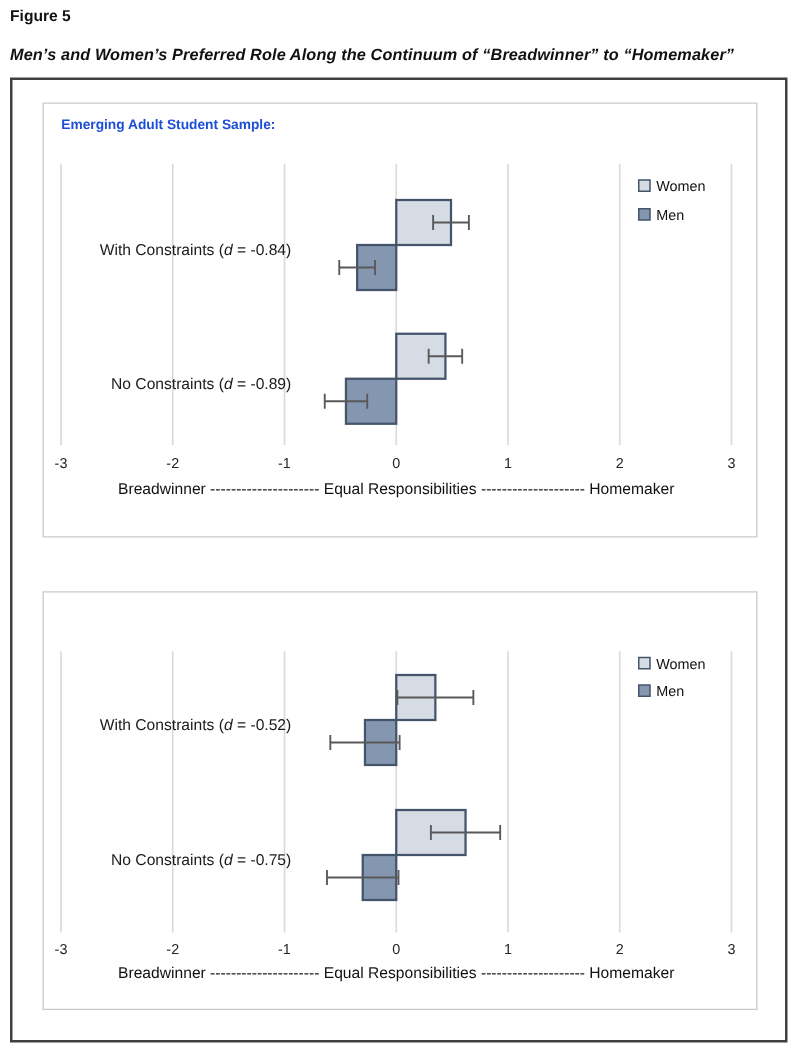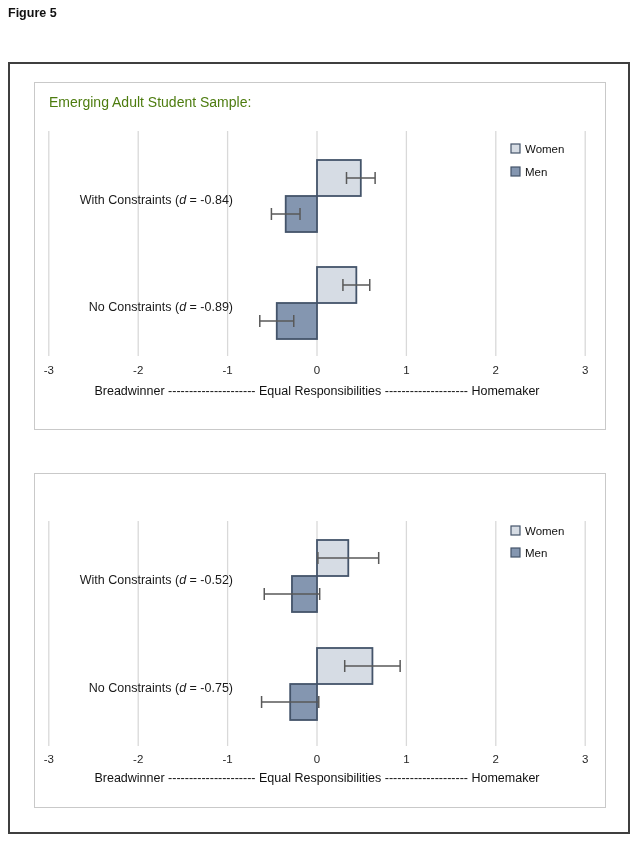--- a/index.html
+++ b/index.html
@@ -4,32 +4,33 @@
 <style>
   html,body{margin:0;padding:0;background:#ffffff;}
   body{font-family:"Liberation Sans","DejaVu Sans",sans-serif;color:#1a1a1a;}
   .page{position:relative;width:640px;height:850px;background:#fff;overflow:hidden;border-radius:10px;}
   .fig-label{position:absolute;left:8px;top:6px;font-size:12.5px;font-weight:bold;color:#111;}
   .fig-title{position:absolute;left:8px;top:36px;font-size:13px;font-style:italic;font-weight:bold;color:#111;letter-spacing:0.1px;}
   .outer-box{position:absolute;left:8px;top:62px;width:622px;height:772px;border:2px solid #3f3f3f;box-sizing:border-box;background:#fff;}
   .panel{position:absolute;left:24px;width:572px;border:1px solid #c9c9c9;box-sizing:border-box;background:#fff;}
   .panel-1{top:18px;height:348px;}
   .panel-2{top:409px;height:335px;}
-  .panel-heading{position:absolute;left:14px;top:11px;font-size:14px;font-weight:normal;color:#4d7c0f;}
+  .panel-heading{position:absolute;left:14px;top:11px;font-size:11px;font-weight:bold;color:#1d4ed8;}
   .chart-svg{position:absolute;left:0;top:0;}
   .note-line{position:absolute;left:8px;top:836px;font-size:12.5px;color:#111;}
   .note-label{font-style:italic;}
   text{font-family:"Liberation Sans","DejaVu Sans",sans-serif;}
 </style>
 </head>
 <body>
 
 <div class="page">
 
   <div class="fig-label">Figure 5</div>
+  <div class="fig-title">Men’s and Women’s Preferred Role Along the Continuum of “Breadwinner” to “Homemaker”</div>
 
   <div class="outer-box">
 
     <div class="panel panel-1">
       <svg id="chart-svg-0" class="chart-svg" width="570" height="346">
           <line x1="13.799999999999955" y1="48" x2="13.799999999999955" y2="273" stroke="#d9d9d9" stroke-width="1.3"></line>
           <line x1="103.19999999999999" y1="48" x2="103.19999999999999" y2="273" stroke="#d9d9d9" stroke-width="1.3"></line>
           <line x1="192.6" y1="48" x2="192.6" y2="273" stroke="#d9d9d9" stroke-width="1.3"></line>
           <line x1="282" y1="48" x2="282" y2="273" stroke="#d9d9d9" stroke-width="1.3"></line>
           <line x1="371.4" y1="48" x2="371.4" y2="273" stroke="#d9d9d9" stroke-width="1.3"></line>

